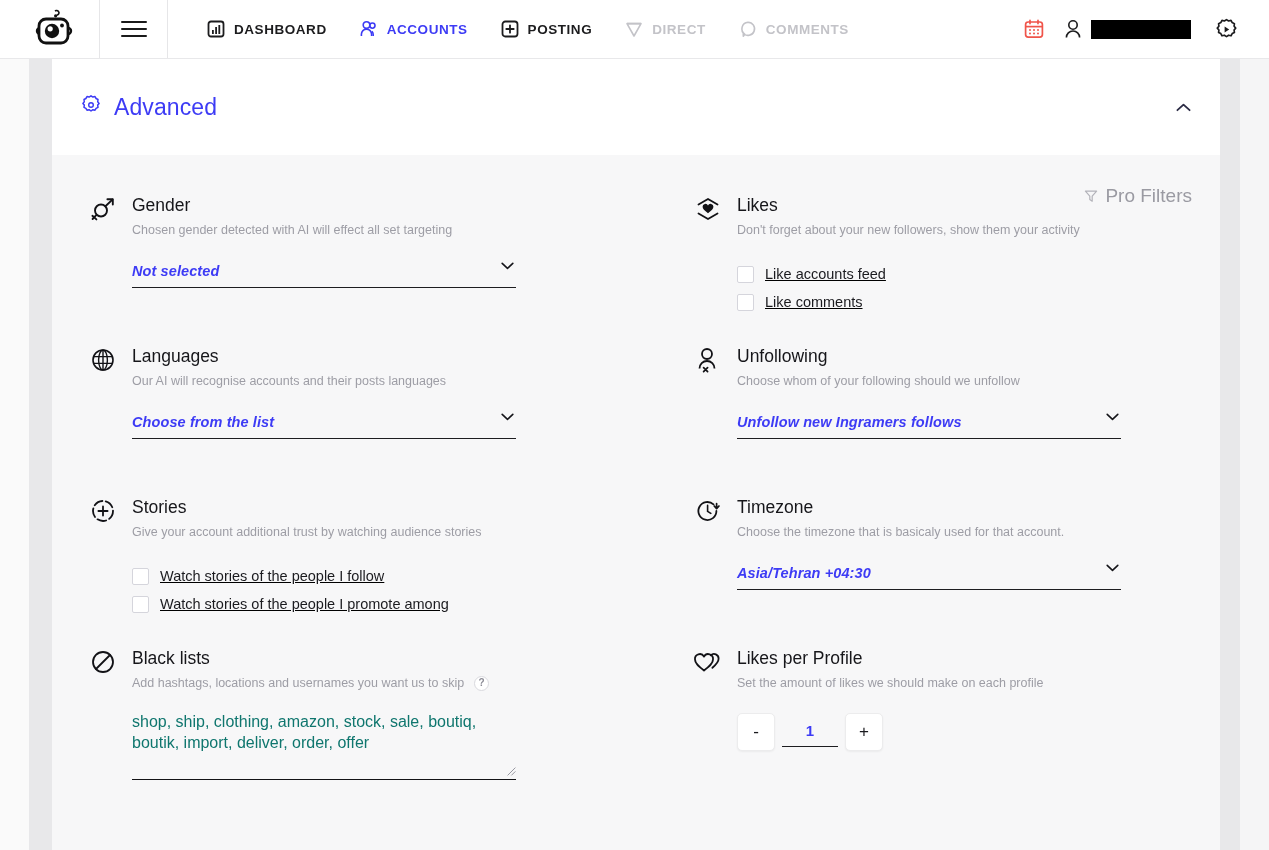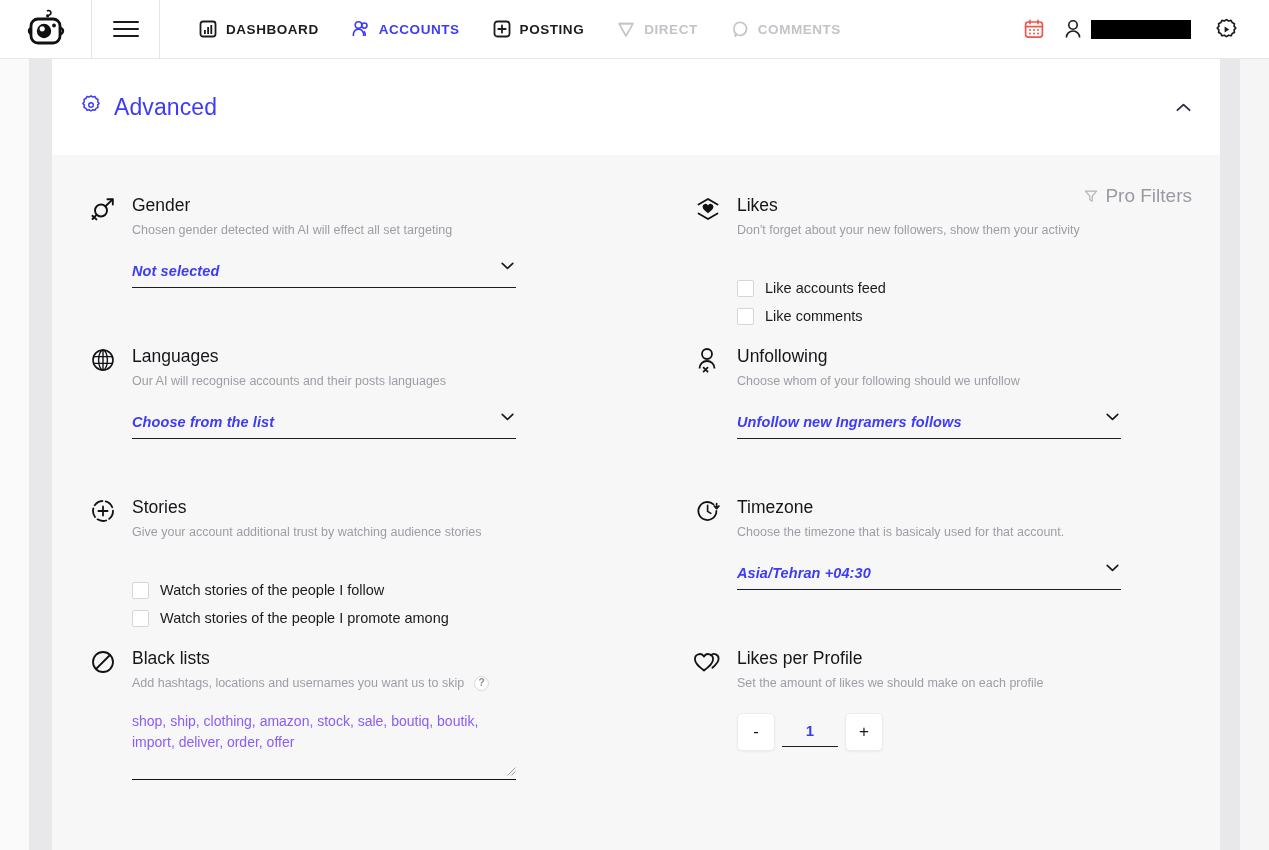--- a/index.html
+++ b/index.html
@@ -13,20 +13,21 @@
   }
 
   
   .topbar {
     position: absolute; top: 0; left: 0;
     width: 1269px; height: 59px;
     background: #ffffff;
     border-bottom: 1px solid #e8e8ea;
     display: flex; align-items: center;
     z-index: 20;
+    padding-left: 8px;
   }
   .logo-box {
     width: 92px; height: 58px;
     display: flex; align-items: center; justify-content: center;
     border-right: 1px solid #e6e6e8;
   }
   .burger-box {
     width: 68px; height: 58px;
     display: flex; align-items: center; justify-content: center;
     border-right: 1px solid #e6e6e8;
@@ -161,40 +162,40 @@
   }
   .select-val {
     font-size: 14.5px; font-weight: 700; color: #3d3bf5; letter-spacing: .1px;
   }
   .chev-dn {
     position: absolute; right: 2px; top: 0px;
     width: 13px; height: 8px;
   }
 
   
-  .checks { margin-left: 44px; margin-top: 36px; }
+  .checks { margin-left: 44px; margin-top: 22px; text-decoration: underline; }
   .check-row {
     display: flex; align-items: center; gap: 11px;
     height: 28px; cursor: pointer;
   }
   .cbox {
     width: 17px; height: 17px; border: 1.5px solid #d5d5dc;
     border-radius: 2px; background: #fff; flex: 0 0 17px;
   }
   .check-label { font-size: 14.5px; color: #1b1b1f; }
 
   
   .ta-wrap {
     margin-left: 44px; margin-top: 20px;
     width: 384px; position: relative;
     border-bottom: 1.5px solid #131316;
     padding-bottom: 6px;
   }
   .ta-text {
-    font-size: 14px; color: #8b5cf6; line-height: 21px;
+    font-size: 16px; color: #0f766e; line-height: 21px;
     min-height: 62px; white-space: normal; cursor: text;
   }
   .ta-grip {
     position: absolute; right: 0; bottom: 3px; width: 9px; height: 9px;
     cursor: nwse-resize;
   }
 
   
   .stepper { margin-left: 44px; margin-top: 22px; display: flex; align-items: flex-start; gap: 0; }
   .step-btn {

